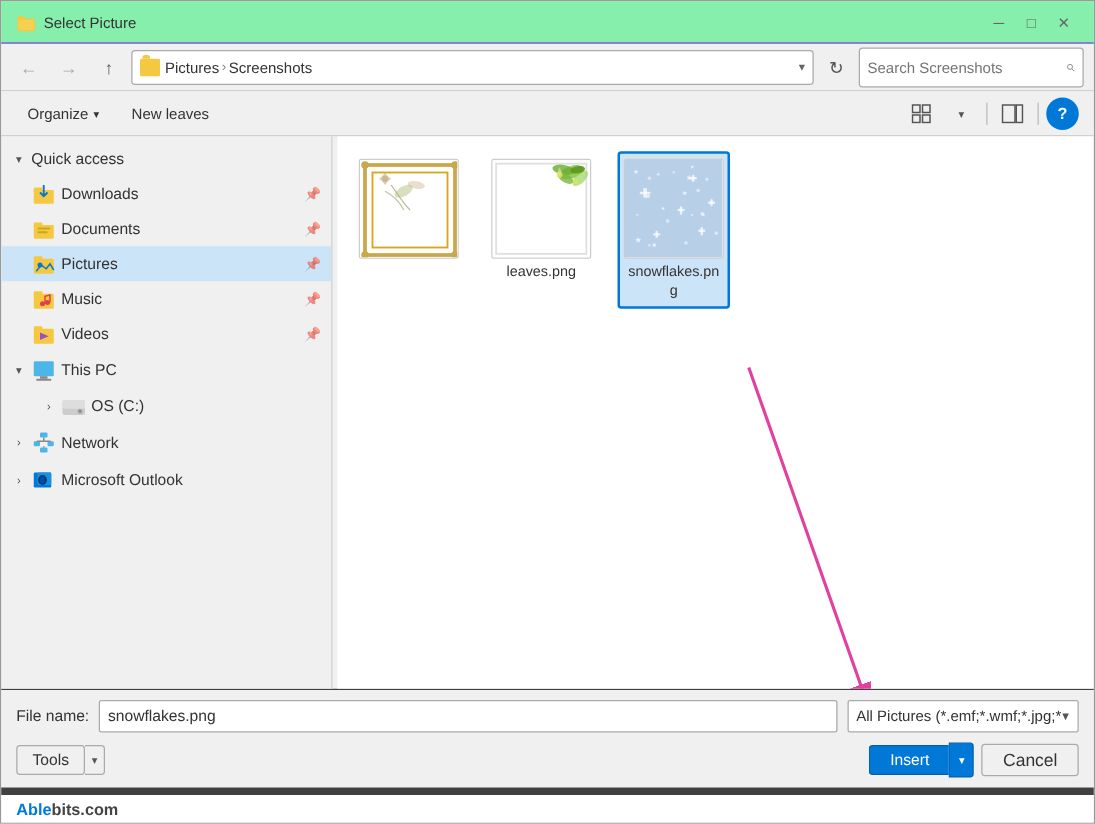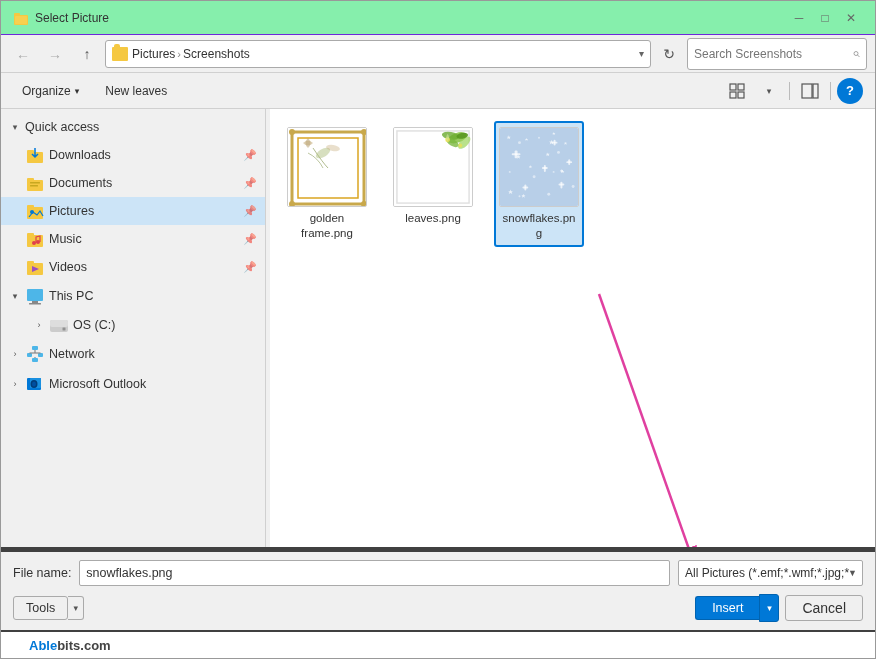--- a/index.html
+++ b/index.html
@@ -372,21 +372,21 @@
       width: 100%;
       height: 100%;
       background: #fff;
       position: relative;
       overflow: hidden;
     }
 
     
     .bottom-bar {
       background: #f0f0f0;
-      border-top: 5px solid #404040;
+      border-top: 1px solid #404040;
       padding: 8px 12px;
       display: flex;
       flex-direction: column;
       gap: 8px;
     }
     .bottom-row {
       display: flex;
       align-items: center;
       gap: 8px;
     }
@@ -502,22 +502,22 @@
       border: 1px solid #aaa;
       border-radius: 3px;
       cursor: pointer;
       font-size: 14px;
       color: #333;
     }
 
     
     .branding {
       background: white;
-      border-top: 2px solid #404040;
-      padding: 4px 28px;
+      border-top: 6px solid #404040;
+      padding: 4px 12px;
       font-size: 13px;
       color: #0078d7;
       font-weight: bold;
       height: 28px;
       display: flex;
       align-items: center;
     }
     .branding span.able { color: #0078d7; }
     .branding span.bits { color: #444; }
     .branding span.com { color: #444; }
@@ -746,21 +746,20 @@
                 <path d="M20 10 Q25 15 20 20 Q15 15 20 10" fill="#b8a070" opacity="0.5"></path>
 
                 <path d="M25 20 Q35 35 40 40" stroke="#90a060" stroke-width="1" fill="none" opacity="0.7"></path>
                 <path d="M20 25 Q30 30 35 40" stroke="#90a060" stroke-width="1" fill="none" opacity="0.6"></path>
 
                 <ellipse cx="35" cy="25" rx="8" ry="4" fill="#b0c080" opacity="0.5" transform="rotate(-30 35 25)"></ellipse>
                 <ellipse cx="45" cy="20" rx="7" ry="3" fill="#c8b080" opacity="0.4" transform="rotate(10 45 20)"></ellipse>
               </svg>
             </div>
           </div>
-          <span class="file-name">golden frame.png</span>
         </div>
 
         <div class="file-item">
           <div class="file-thumbnail">
             <svg width="80" height="80" viewBox="0 0 80 80">
               <rect width="80" height="80" fill="white"></rect>
 
               <rect x="3" y="3" width="74" height="74" fill="none" stroke="#e0e0e0" stroke-width="1.5"></rect>
 
               <ellipse cx="65" cy="10" rx="10" ry="5" fill="#8bc44a" opacity="0.9" transform="rotate(-20 65 10)"></ellipse>

